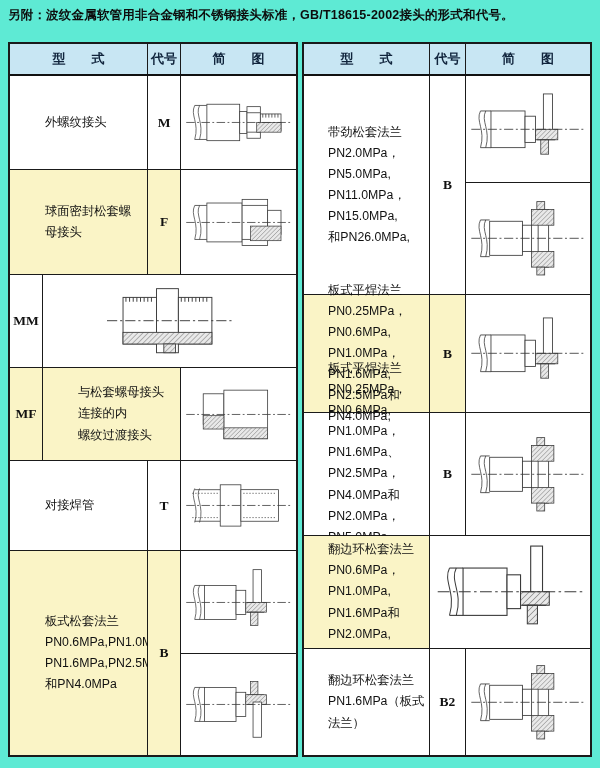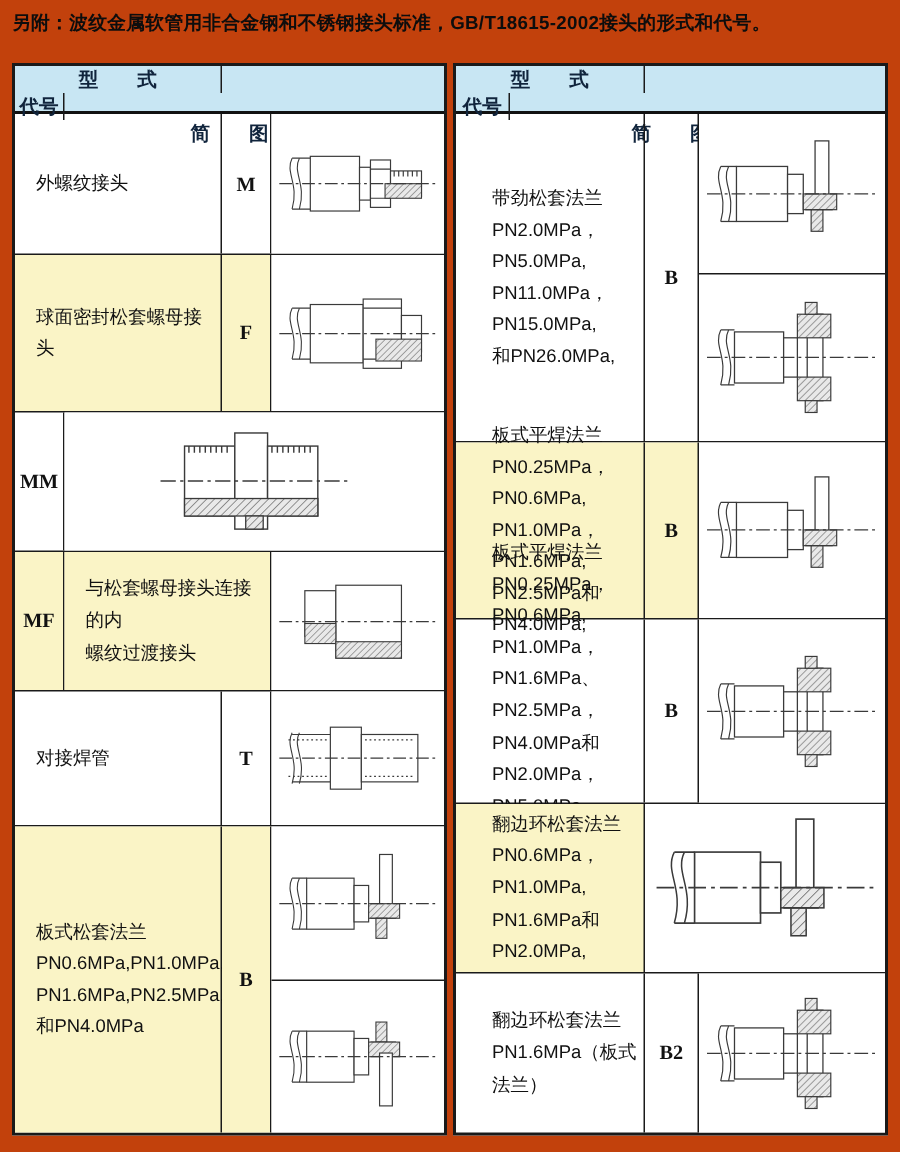--- a/index.html
+++ b/index.html
@@ -1,35 +1,35 @@
 <!DOCTYPE html>
 <html><head>
 <meta charset="utf-8">
 <style>
   html,body{margin:0;padding:0;background:#fff;}
-  .page{width:600px;height:768px;box-sizing:border-box;background:#c2410c;
+  .page{width:600px;height:768px;box-sizing:border-box;background:#5eead4;
         font-family:"Liberation Sans",sans-serif;color:#111;position:relative;overflow:hidden;text-decoration:underline;}
   .title{position:absolute;top:7px;left:8px;right:6px;font-size:12.5px;font-weight:bold;
          letter-spacing:.2px;color:#0d0d0d;}
   .tables{position:absolute;top:42px;left:8px;display:flex;gap:4px;}
   .tbl{border:2px solid #1a1a1a;background:#fff;box-sizing:border-box;}
   .tbl-left{width:290px;}
   .tbl-right{width:290px;}
-  .hdr{display:flex;height:30px;background:#c8e6f3;border-bottom:2px solid #111;flex-direction:column;}
+  .hdr{display:flex;height:30px;background:#c8e6f3;border-bottom:2px solid #111;}
   .hdr .hcell{display:flex;align-items:center;justify-content:center;font-size:13px;
         font-weight:bold;color:#10243c;box-sizing:border-box;}
   .hcell.b{border-right:1px solid #1a1a1a;}
   .tbl-left .w-type{width:138px;} .tbl-left .w-code{width:33px;} .tbl-left .w-diag{flex:1;}
   .tbl-right .w-type{width:126px;} .tbl-right .w-code{width:36px;} .tbl-right .w-diag{flex:1;}
   .row{display:flex;border-bottom:1px solid #1a1a1a;box-sizing:border-box;}
   .row:last-child{border-bottom:none;}
   .cell{box-sizing:border-box;}
   .type{border-right:1px solid #1a1a1a;display:flex;flex-direction:column;justify-content:center;
         white-space:pre-line;font-size:12.3px;line-height:1.72;padding-right:4px;}
-  .tbl-left .type{padding-left:14px;}
+  .tbl-left .type{padding-left:35px;}
   .tbl-right .type{padding-left:24px;}
   .code{border-right:1px solid #1a1a1a;display:flex;align-items:center;justify-content:center;
         font-family:"Liberation Serif",serif;font-weight:bold;font-size:13.5px;}
   .diag{display:flex;flex-direction:column;background:#fff;}
   .sub{flex:1;display:flex;align-items:center;justify-content:center;overflow:hidden;}
   .sub + .sub{border-top:1px solid #1a1a1a;}
   .row.hl .type,.row.hl .code{background:#faf4c6;}
   svg{display:block;}
 </style>
 </head>

